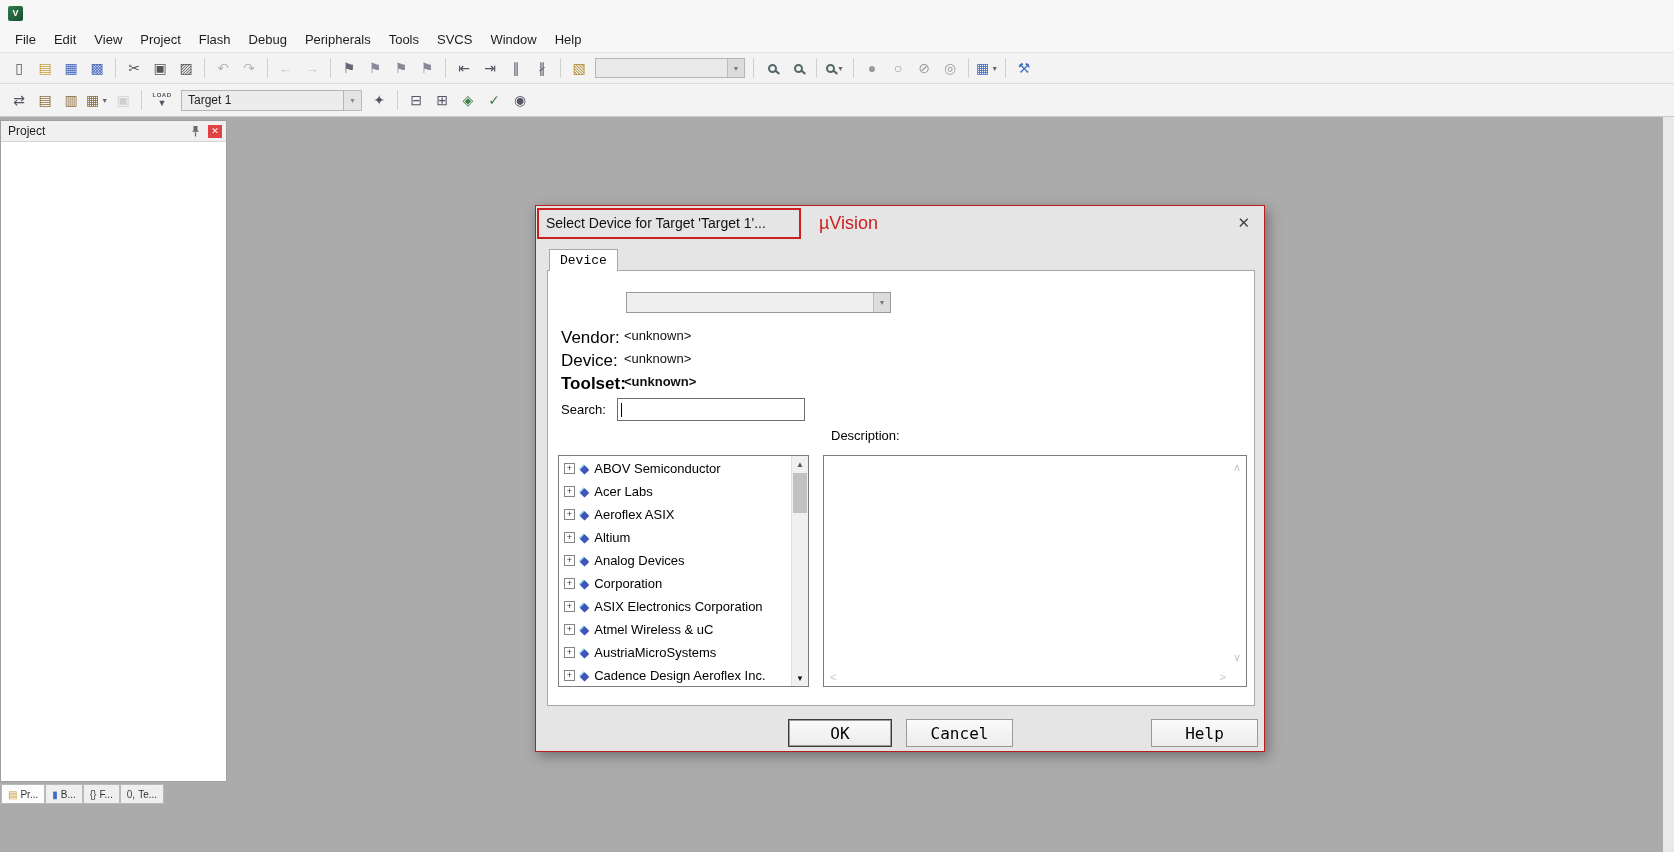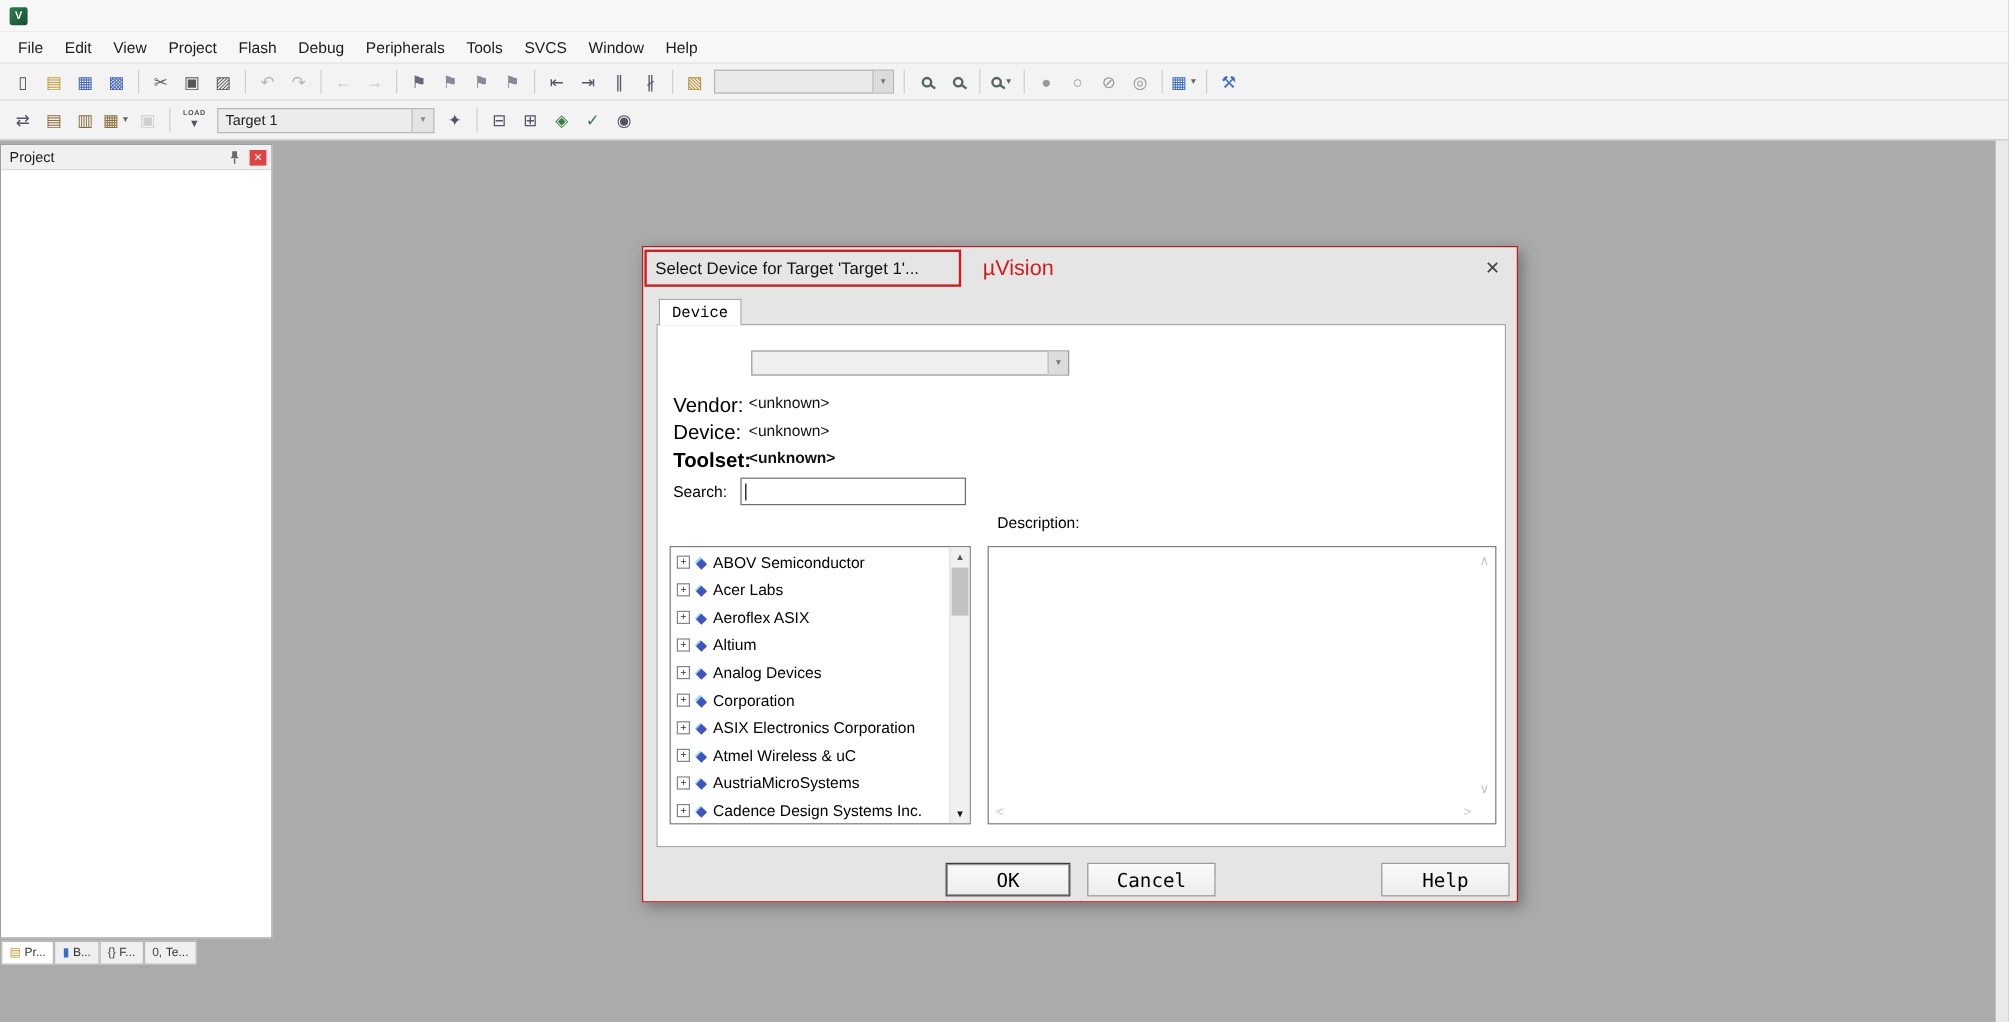--- a/index.html
+++ b/index.html
@@ -383,21 +383,21 @@
             <span class="v-label">Atmel Wireless &amp; uC</span>
           </div>
           <div class="v-row">
             <span class="plus-box">+</span>
             <span class="v-diamond">◆</span>
             <span class="v-label">AustriaMicroSystems</span>
           </div>
           <div class="v-row">
             <span class="plus-box">+</span>
             <span class="v-diamond">◆</span>
-            <span class="v-label">Cadence Design Systems Inc.</span>
+            <span class="v-label">Cadence Design Aeroflex Inc.</span>
           </div>
         </div>
       <div class="v-scroll">
         <div class="v-up">▲</div>
         <div class="v-thumb"></div>
         <div class="v-down">▼</div>
       </div>
     </div>
 
     <span class="desc-label">Description:</span>

